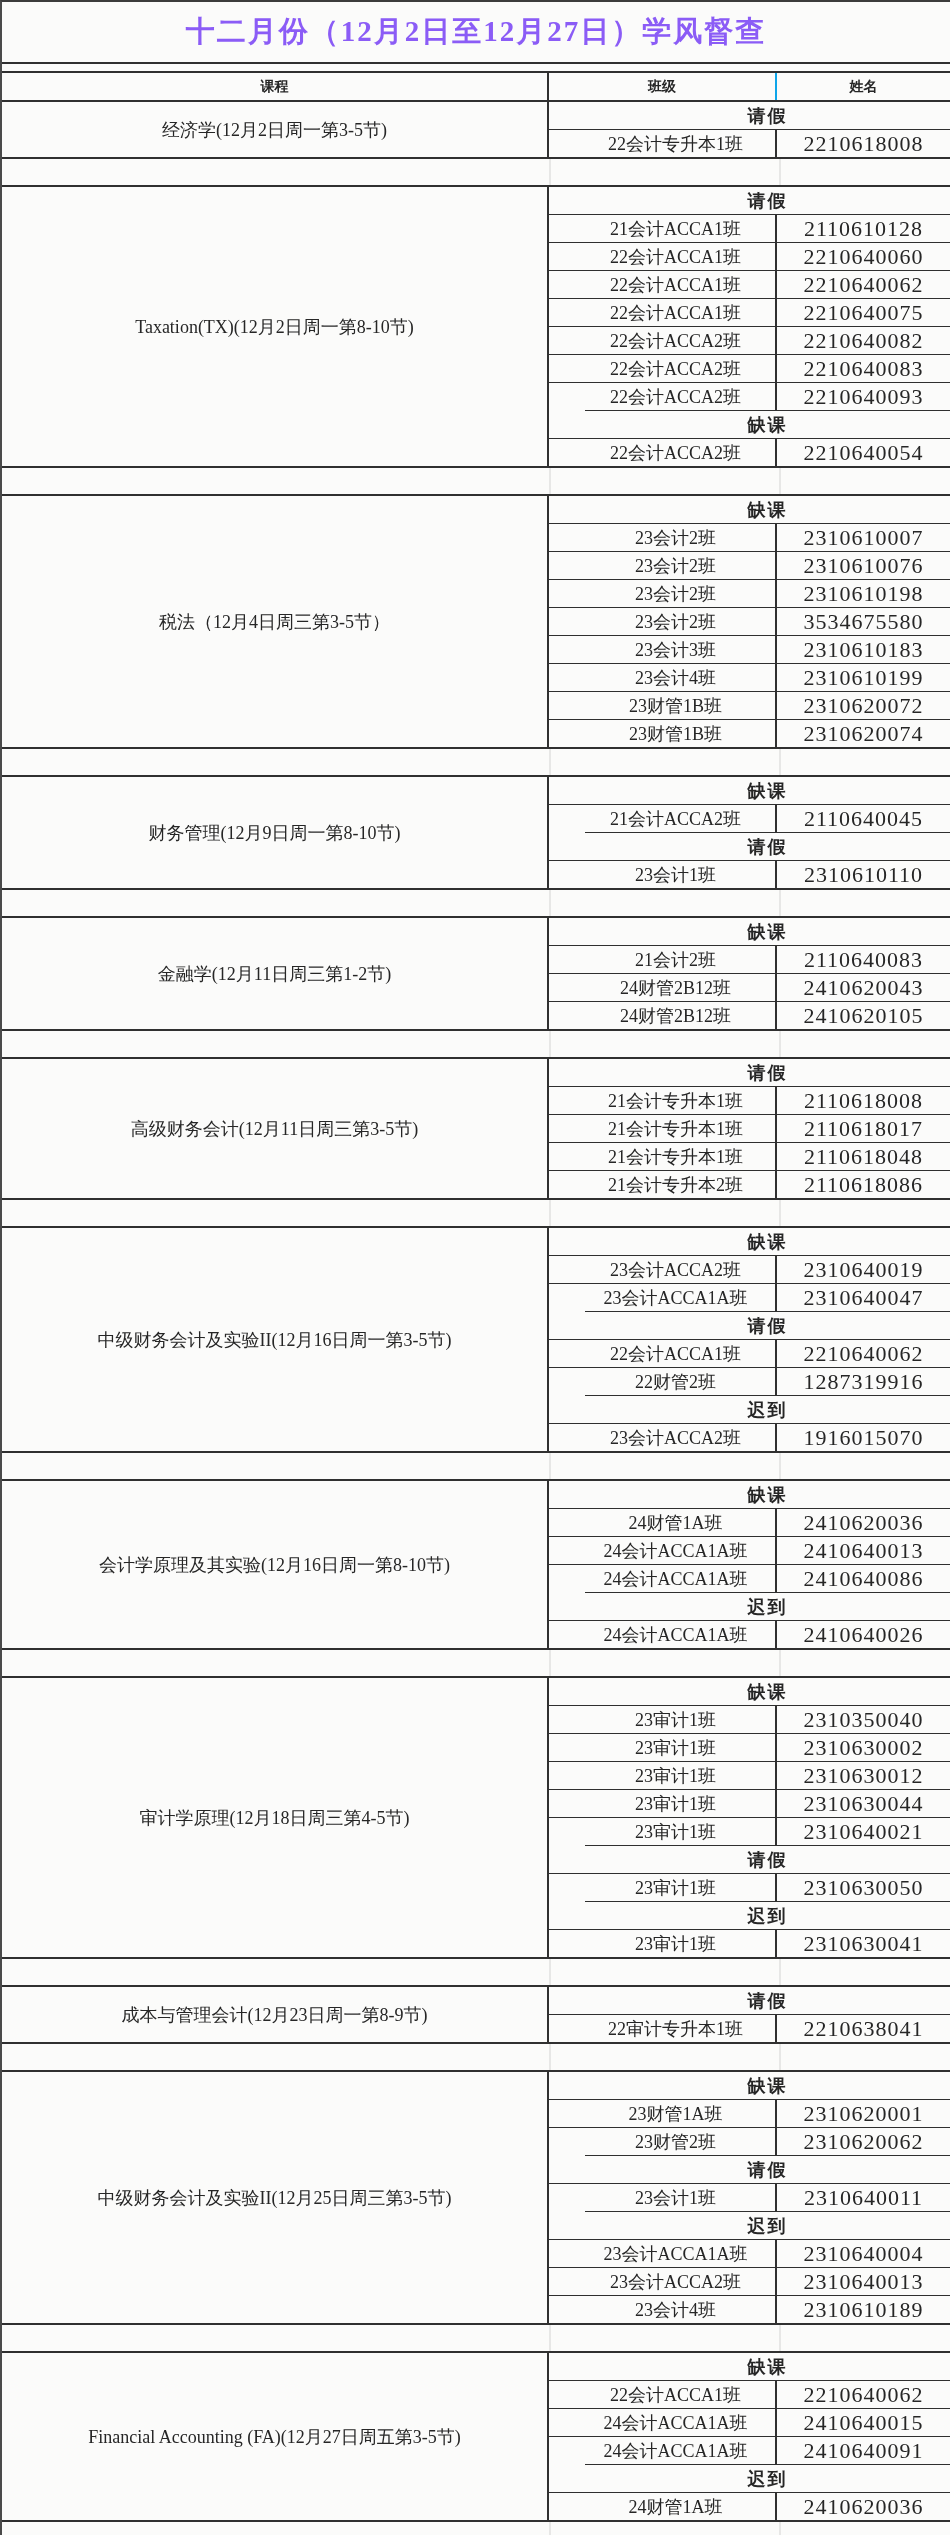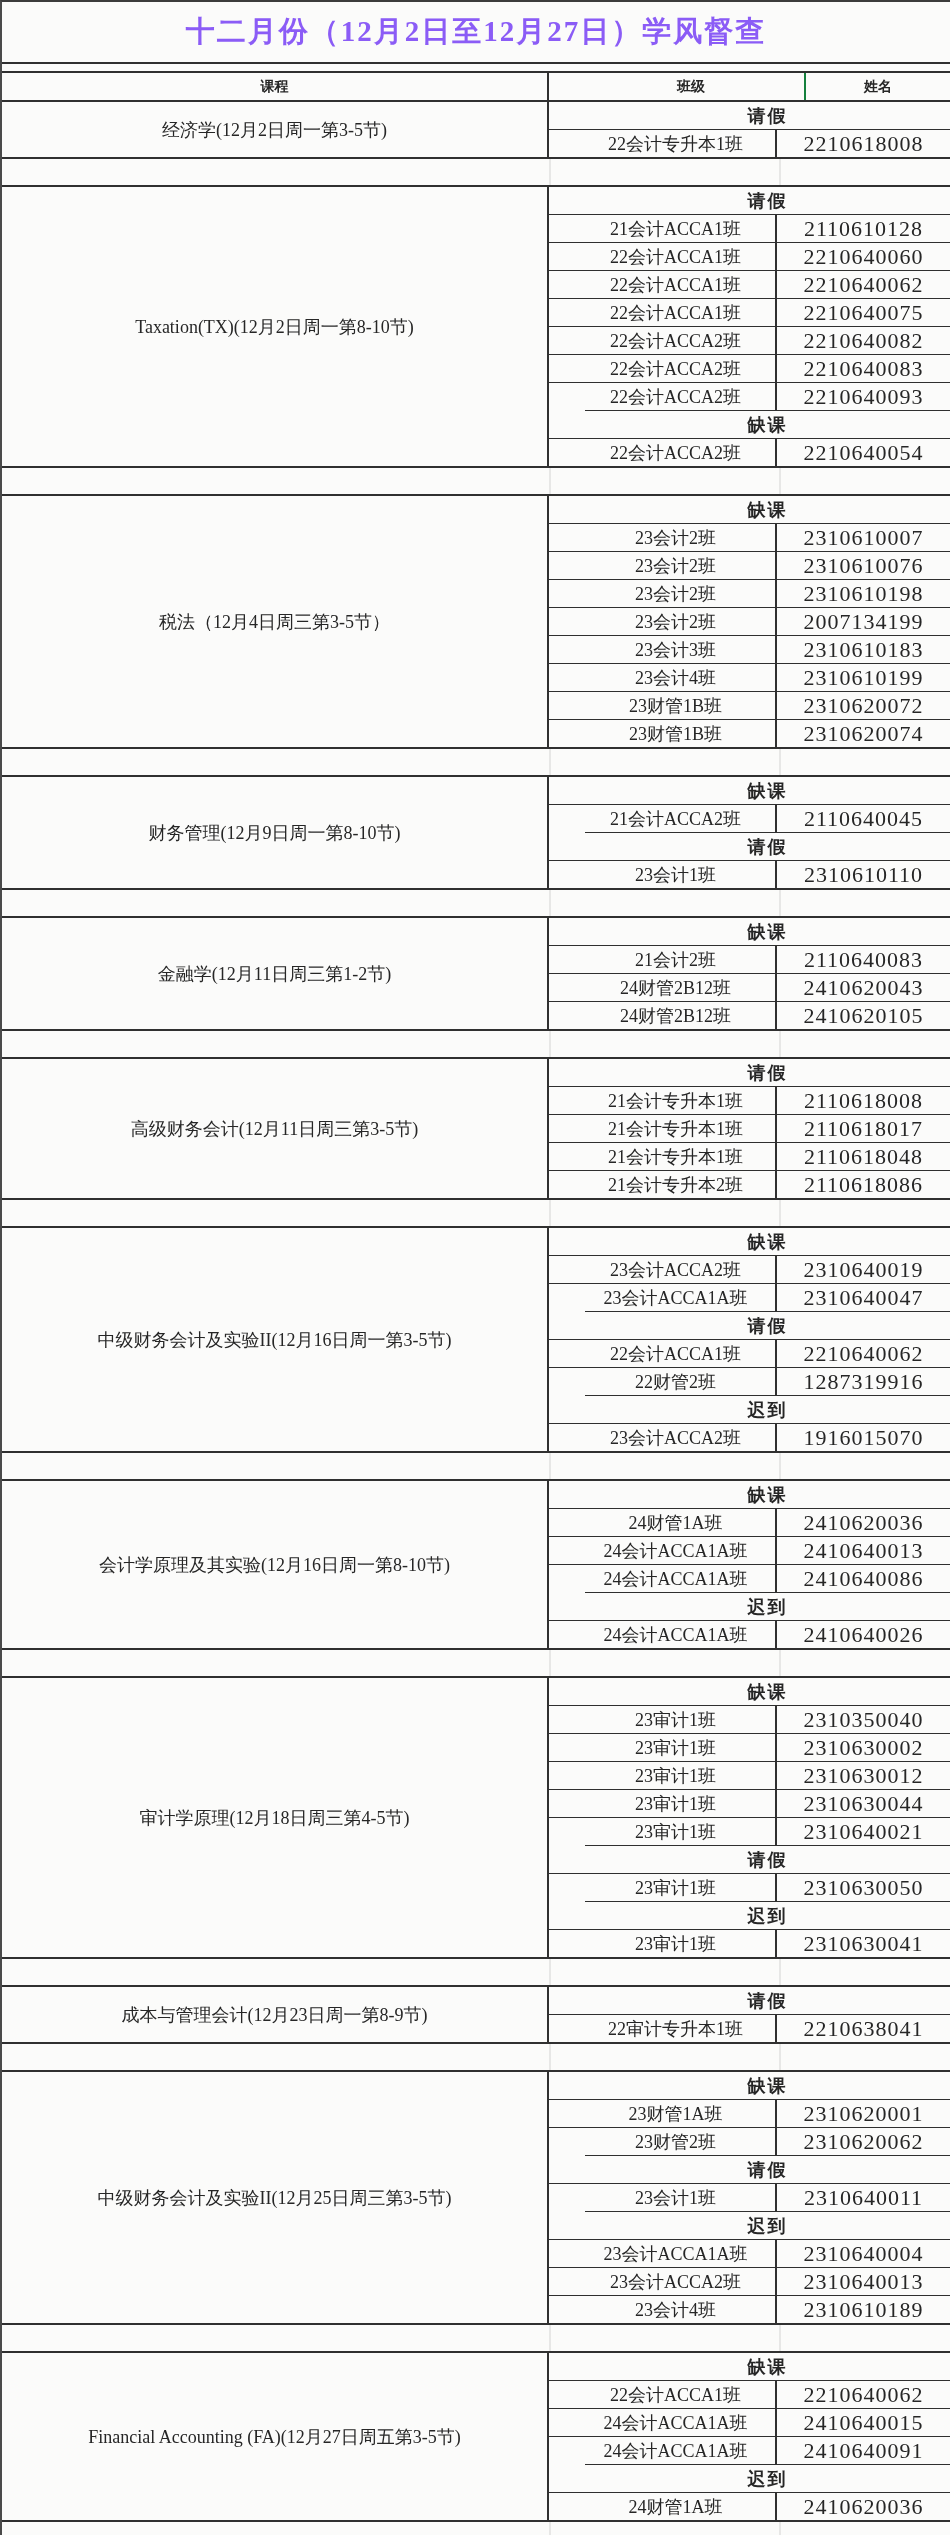--- a/index.html
+++ b/index.html
@@ -19,21 +19,21 @@
   }
   .pre-header-gap { height:7px; }
   .grid-header {
     display:flex; height:27px;
     border-top:2px solid #303030;
     border-bottom:2px solid #303030;
     font-weight:bold; font-size:14px;
   }
   .hc { display:flex; align-items:center; justify-content:center; box-sizing:border-box; }
   .hc-course { width:547px; border-right:2px solid #303030; }
-  .hc-class  { width:228px; border-right:2px solid #15803d;margin-left:29px; }
+  .hc-class  { width:228px; border-right:2px solid #0ea5e9; }
   .hc-name   { flex:1; }
 
   .section { display:flex; border-bottom:2px solid #303030; }
   .course-cell {
     width:547px; box-sizing:border-box; border-right:2px solid #303030;
     display:flex; align-items:center; justify-content:center;
     text-align:left; font-size:18px; padding:0 6px;
   }
   .rows { flex:1; display:flex; flex-direction:column; }
   .rrow { min-height:27px; display:flex; align-items:stretch; }
@@ -136,21 +136,21 @@
           <div class="rrow data-row">
             <div class="class-cell">23会计2班</div>
             <div class="name-cell">2310610076</div>
           </div>
           <div class="rrow data-row">
             <div class="class-cell">23会计2班</div>
             <div class="name-cell">2310610198</div>
           </div>
           <div class="rrow data-row">
             <div class="class-cell">23会计2班</div>
-            <div class="name-cell">2007134199</div>
+            <div class="name-cell">3534675580</div>
           </div>
           <div class="rrow data-row">
             <div class="class-cell">23会计3班</div>
             <div class="name-cell">2310610183</div>
           </div>
           <div class="rrow data-row">
             <div class="class-cell">23会计4班</div>
             <div class="name-cell">2310610199</div>
           </div>
           <div class="rrow data-row">

